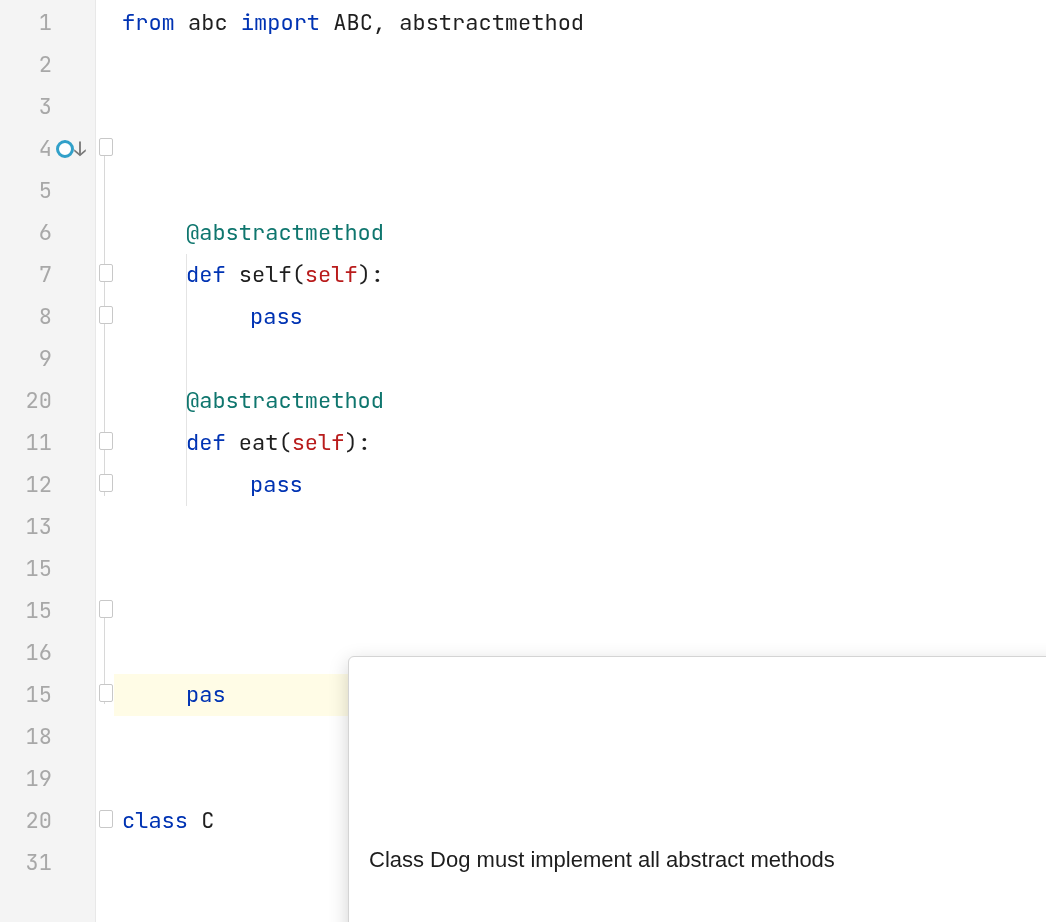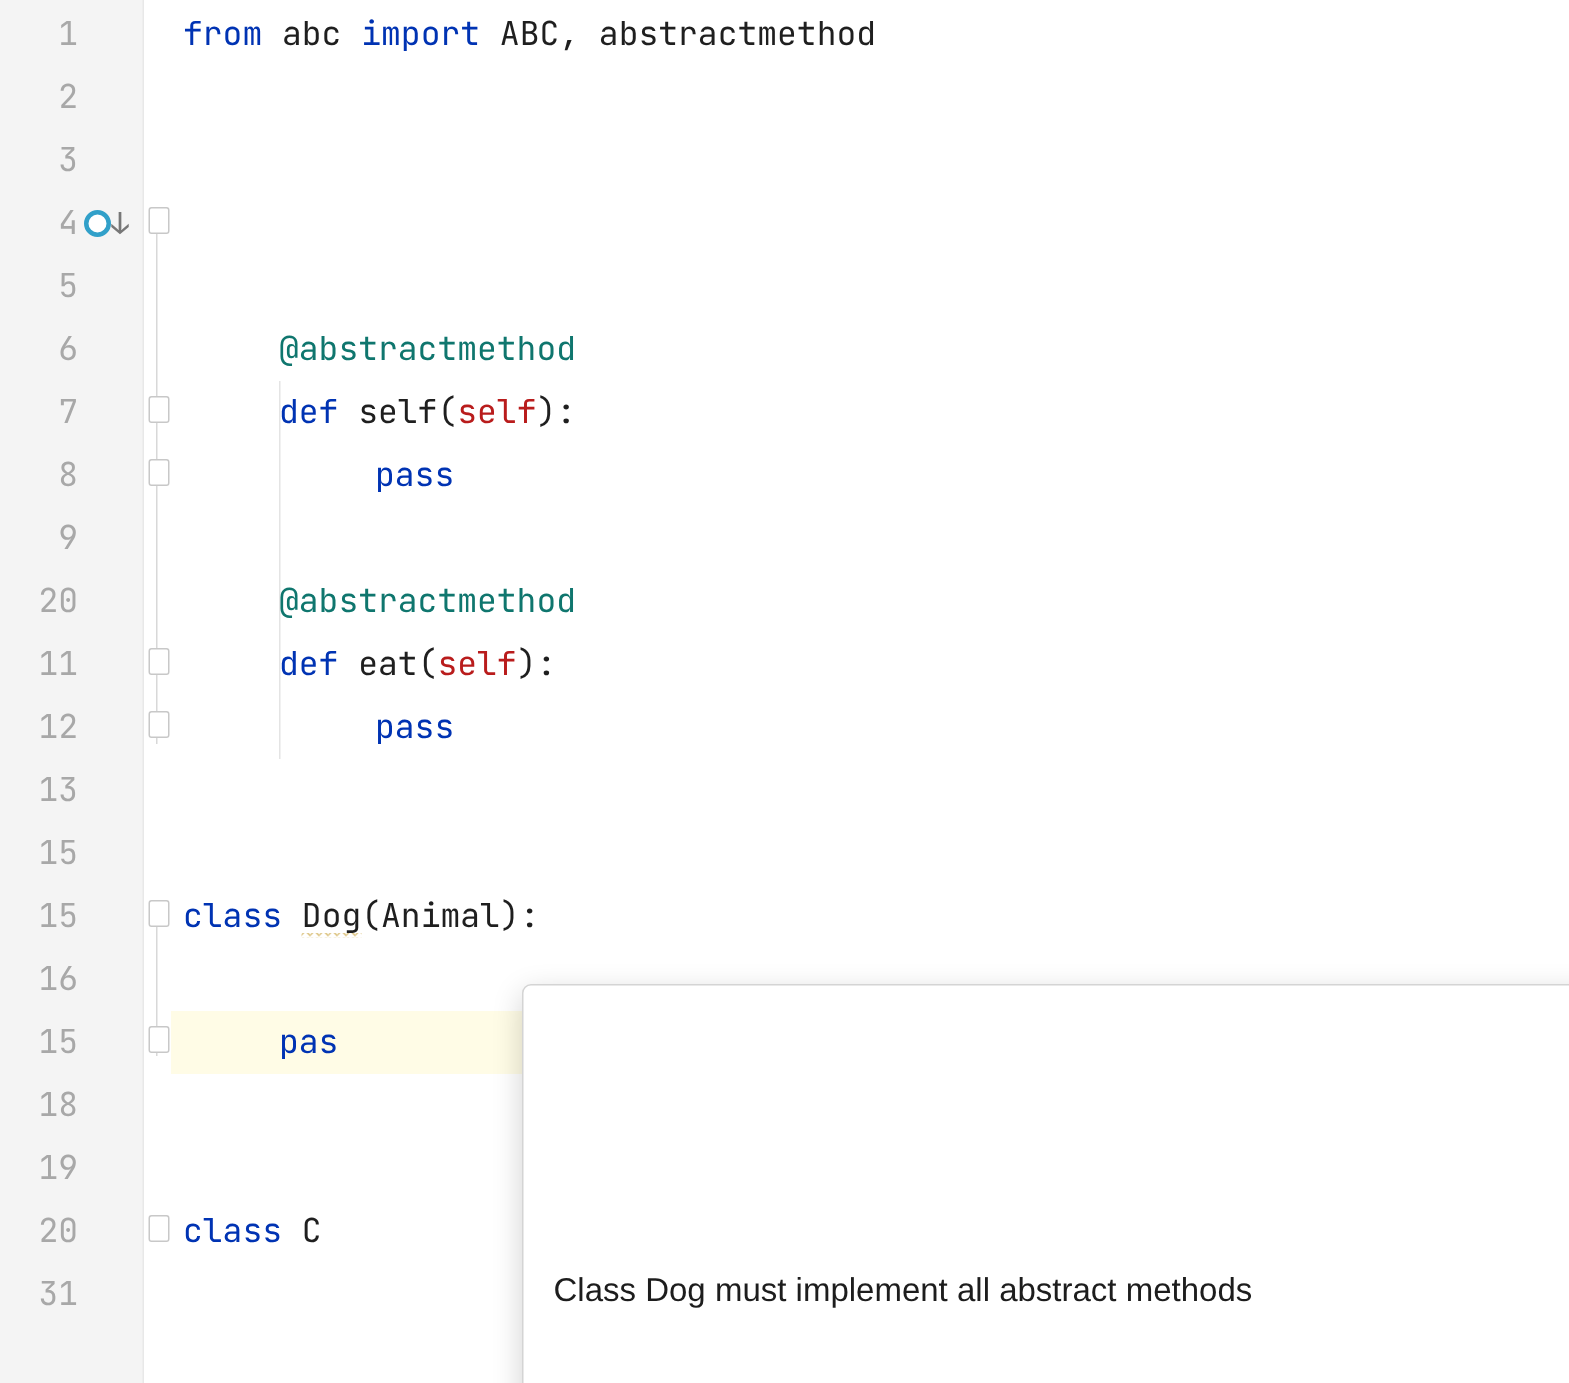--- a/index.html
+++ b/index.html
@@ -78,21 +78,20 @@
 
 
     <div class="cline" style="top:212px;left:72px"><span class="dec">@abstractmethod</span></div>
     <div class="cline" style="top:254px;left:72px"><span class="kw">def</span> <span>self</span>(<span class="self">self</span><span>):</span></div>
     <div class="cline" style="top:296px;left:136px"><span class="kw">pass</span></div>
 
     <div class="cline" style="top:380px;left:72px"><span class="dec">@abstractmethod</span></div>
     <div class="cline" style="top:422px;left:72px"><span class="kw">def</span> <span>eat</span>(<span class="self">self</span><span>):</span></div>
     <div class="cline" style="top:464px;left:136px"><span class="kw">pass</span></div>
 
-    <div class="cline" style="top:590px"><span class="kw">class</span> <span class="cls wavy">Dog</span>(<span>Animal</span><span>):</span></div>
 
     <div class="cline" style="top:674px;left:72px"><span class="kw">pas</span></div>
 
     <div class="cline" style="top:800px"><span class="kw">class</span> <span class="cls">C</span></div>
 
     
     <div class="popup">
       <div class="popup-top">
         <div class="popup-title">Class Dog must implement all abstract methods</div>
         

